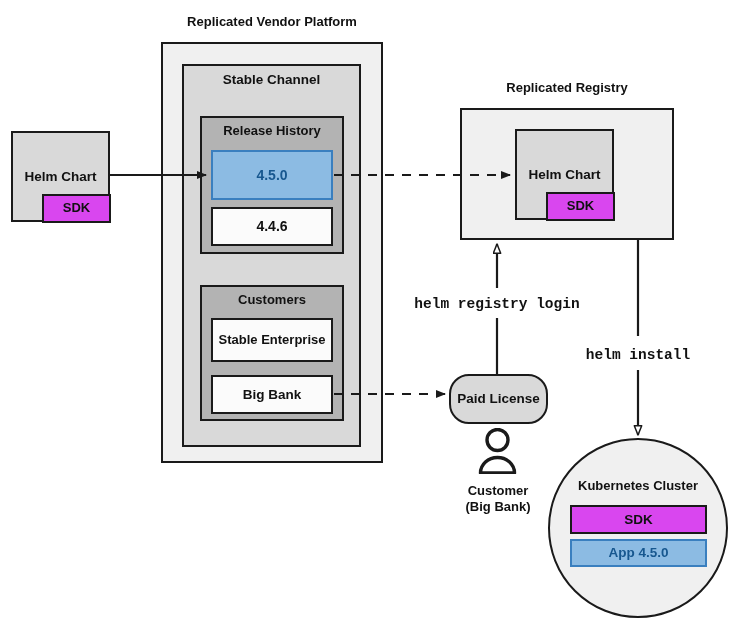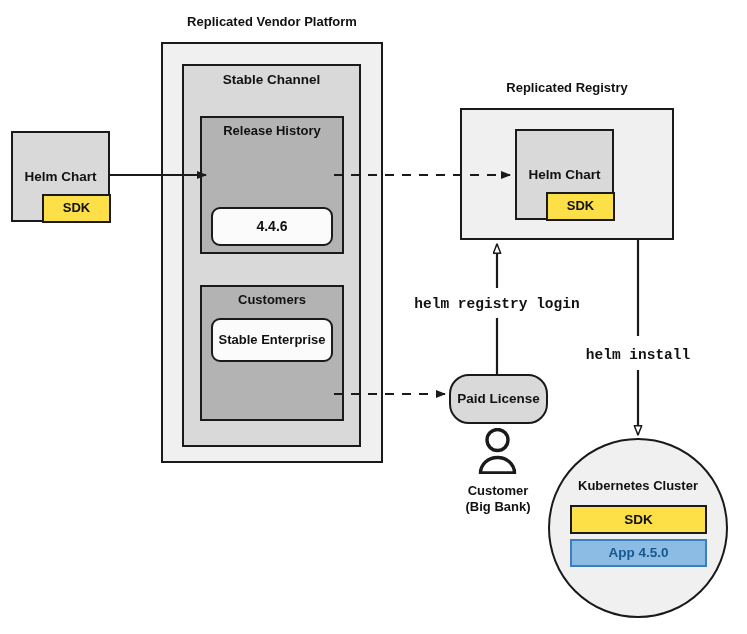--- a/index.html
+++ b/index.html
@@ -30,22 +30,22 @@
     color: #111111;
     line-height: 1.15;
   }
   .box.top-label {
     align-items: flex-start;
     padding-top: 6px;
   }
   .fill-light   { background: #f0f0f0; }
   .fill-mid     { background: #d9d9d9; }
   .fill-dark    { background: #b3b3b3; }
-  .fill-white   { background: #fbfbfb; border-radius: 9px; }
-  .fill-pure    { background: #fde047; }
+  .fill-white   { background: #fbfbfb; }
+  .fill-pure    { background: #d946ef; }
   .fill-blue    { background: #8cbbe3; border-color: #3a7fbf; color: #17578f; }
 
   .caption {
     position: absolute;
     font-weight: bold;
     font-size: 13px;
     color: #111111;
     text-align: center;
     line-height: 1.2;
     white-space: pre-line;
@@ -89,28 +89,30 @@
 
   <div class="box fill-mid" style="left:11px; top:131px; width:99px; height:91px; font-size:13.5px;">Helm Chart</div>
   <div class="box fill-pure" style="left:42px; top:194px; width:69px; height:29px; font-size:13px;">SDK</div>
 
   <div class="box fill-light" style="left:161px; top:42px; width:222px; height:421px;"></div>
 
   <div class="box fill-mid top-label" style="left:182px; top:64px; width:179px; height:383px; font-size:13.5px;">Stable Channel</div>
 
   <div class="box fill-dark top-label" style="left:200px; top:116px; width:144px; height:138px; font-size:13px;">Release History</div>
 
+  <div class="box fill-blue" style="left:211px; top:150px; width:122px; height:50px; font-size:14px;">4.5.0</div>
 
   <div class="box fill-white" style="left:211px; top:207px; width:122px; height:39px; font-size:14px;">4.4.6</div>
 
   <div class="box fill-dark top-label" style="left:200px; top:285px; width:144px; height:136px; font-size:13px;">Customers</div>
 
   <div class="box fill-white" style="left:211px; top:318px; width:122px; height:44px; font-size:13px;">Stable
 Enterprise</div>
 
+  <div class="box fill-white" style="left:211px; top:375px; width:122px; height:39px; font-size:13.5px;">Big Bank</div>
 
   <div class="box fill-light" style="left:460px; top:108px; width:214px; height:132px;"></div>
 
   <div class="box fill-mid" style="left:515px; top:129px; width:99px; height:91px; font-size:13.5px;">Helm Chart</div>
 
   <div class="box fill-pure" style="left:546px; top:192px; width:69px; height:29px; font-size:13px;">SDK</div>
 
   <div class="box fill-mid" style="left:449px; top:374px; width:99px; height:50px; font-size:13.5px;border-radius:20px;">Paid
 License</div>
 

